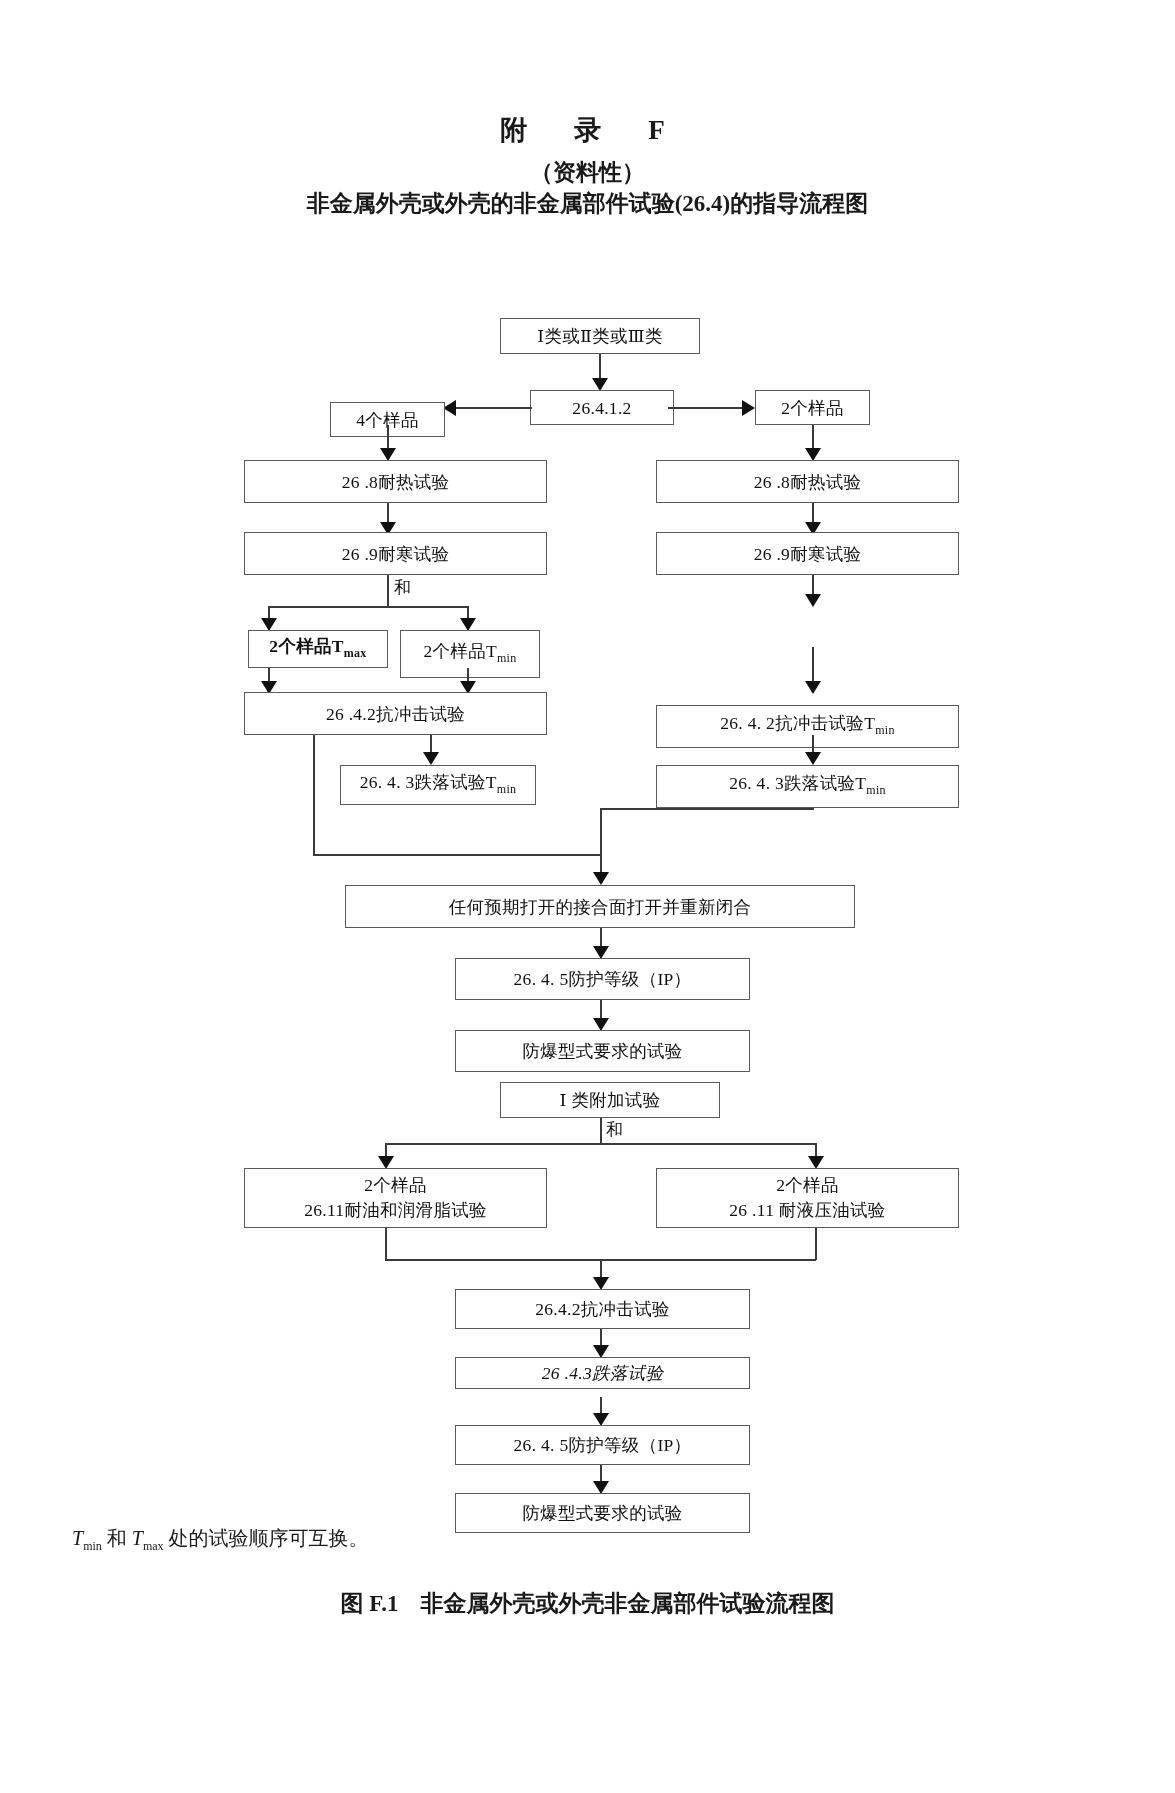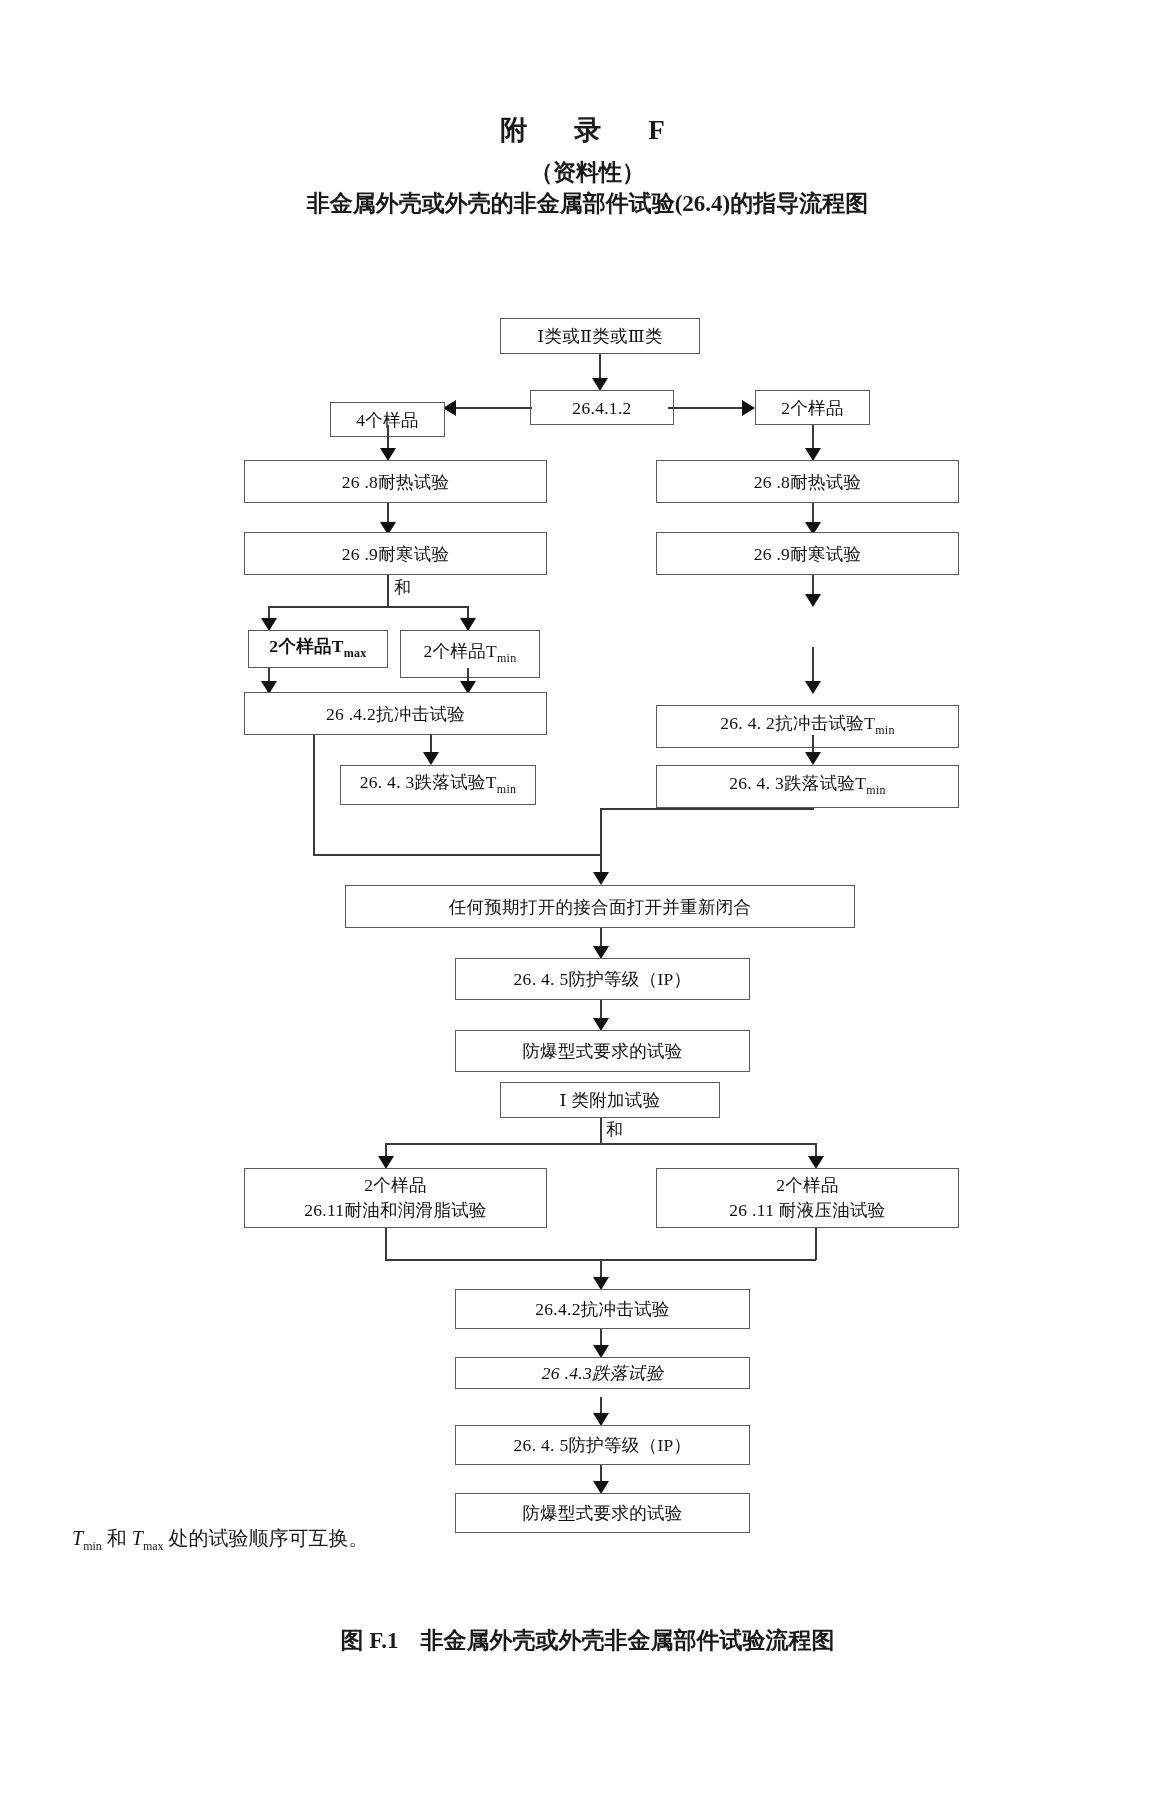--- a/index.html
+++ b/index.html
@@ -143,21 +143,20 @@
     left: 72px; top: 1525px;
     font-size: 20px;
   }
   .caption {
     position: absolute;
     left: 0; top: 1588px;
     width: 1175px;
     text-align: center;
     font-size: 23px;
     font-weight: bold;
-    margin-top: 37px;
   }
   .caption .gap { display: inline-block; width: 22px; }
 </style>
 </head>
 <body>
 
 <div class="page">
 
   <div class="annex-title">附　录　F</div>
   <div class="annex-sub">（资料性）</div>

